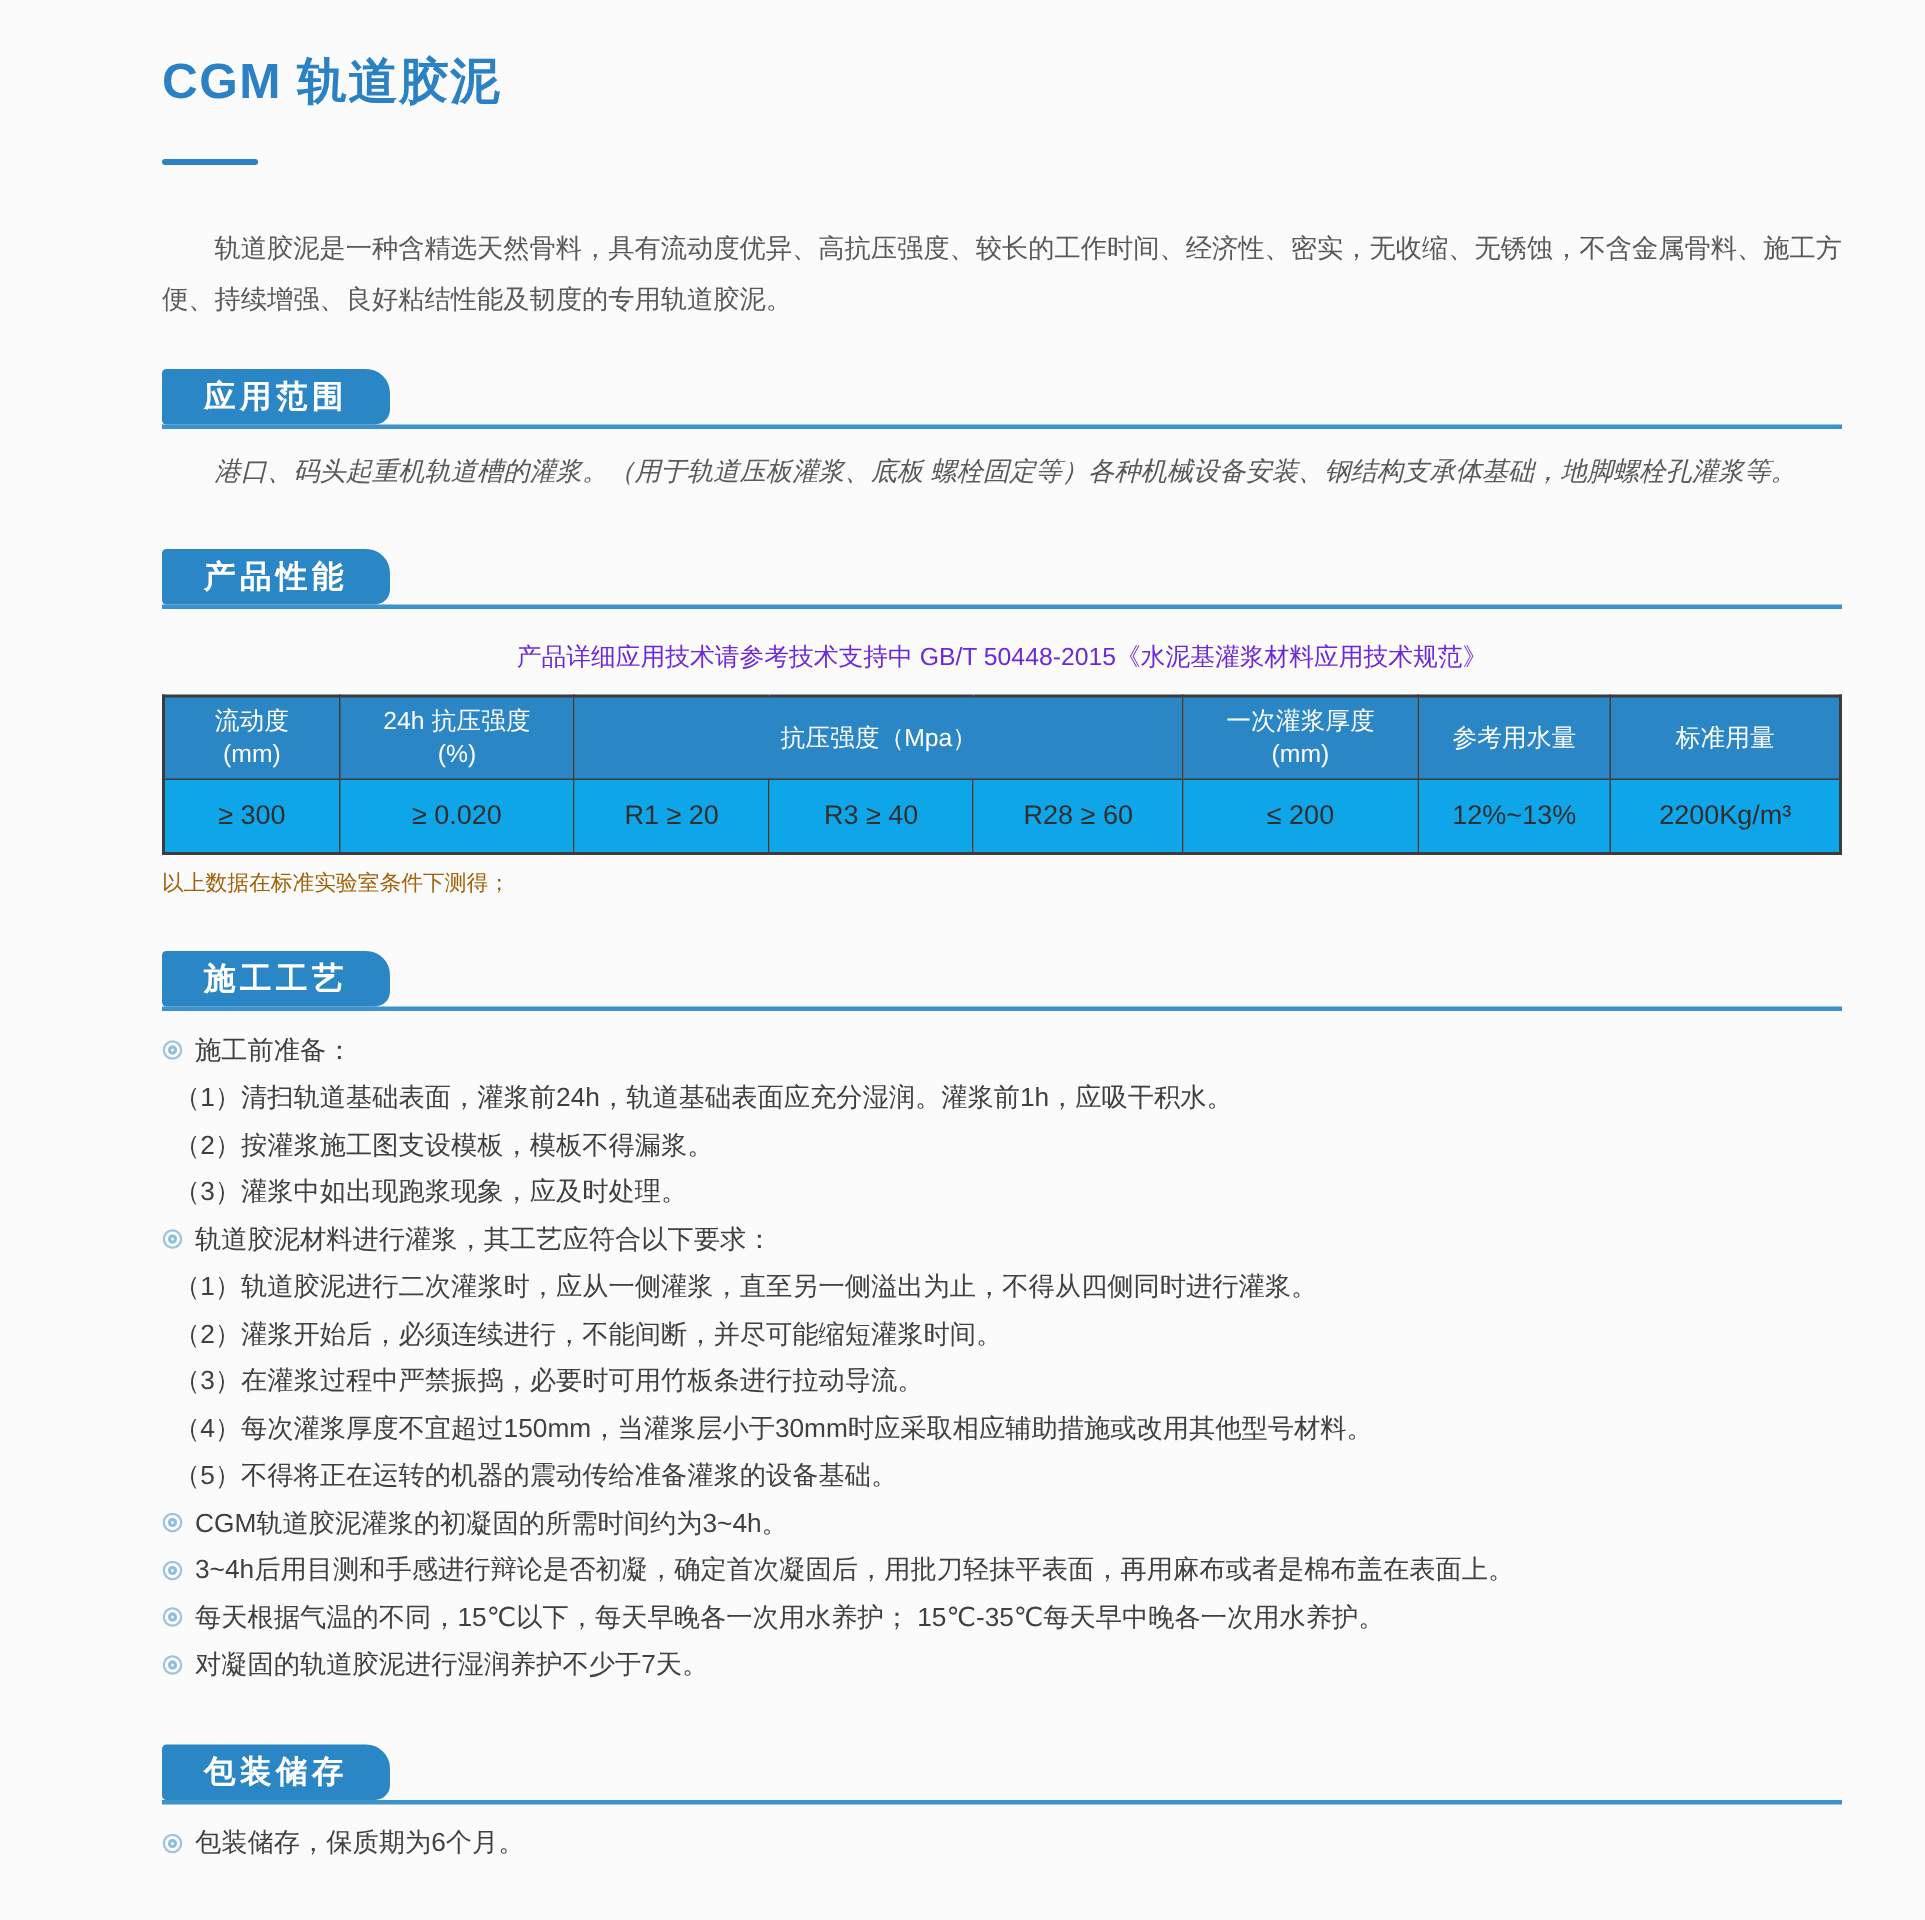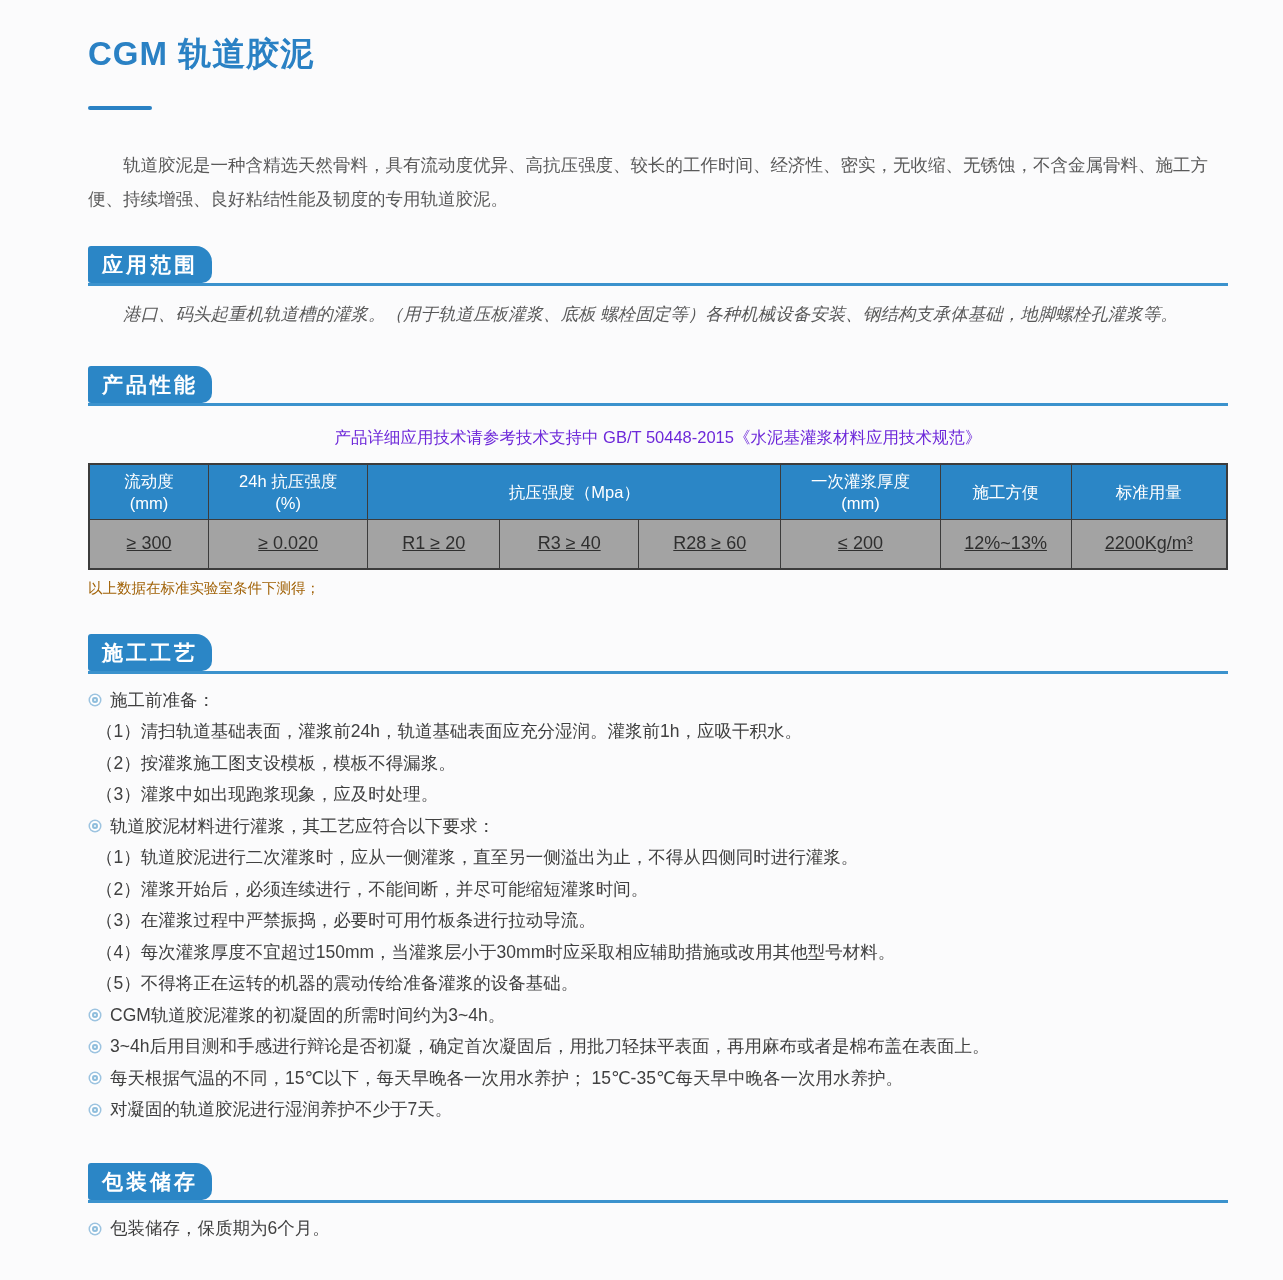--- a/index.html
+++ b/index.html
@@ -3,21 +3,21 @@
 <meta charset="utf-8">
 <style>
   * { box-sizing: border-box; margin: 0; padding: 0; }
   html, body { width: 1283px; background: #fbfbfc; }
   body {
     font-family: "Liberation Sans", "DejaVu Sans", sans-serif;
     color: #4f4f4f;
     height: 1280px;
     overflow: hidden;
   }
-  .page { padding: 20px 55px 0 88px; }
+  .page { padding: 20px 55px 0 88px; margin-left: 20px; }
 
   
   .doc-title {
     font-size: 33px;
     font-weight: 600;
     color: #2a81c4;
     letter-spacing: 1px;
     margin-top: 12px;
   }
   .title-dash {
@@ -36,21 +36,21 @@
     text-indent: 2em;
   }
 
   
   .section-head {
     border-bottom: 3px solid #3b92cd;
     line-height: 0;
   }
   .section-tab {
     display: inline-block;
-    width: 124px;
+    width: 152px;
     background: #2b86c6;
     color: #ffffff;
     font-size: 21px;
     font-weight: 700;
     letter-spacing: 3px;
     line-height: 37px;
     text-align: center;
     border-radius: 3px 16px 10px 3px;
     vertical-align: bottom;
   }
@@ -91,26 +91,25 @@
   table.spec th {
     background: #2b86c6;
     color: #ffffff;
     font-weight: 500;
     font-size: 16.5px;
     line-height: 22px;
     padding: 5px 2px;
     height: 55px;
   }
   table.spec td {
-    background: #a3a3a3;
+    background: #0ea5e9;
     color: #2f2f2f;
     font-size: 18px;
     padding: 0 2px;
     height: 49px;
-    text-decoration: underline;
   }
   .footnote {
     margin-top: 9px;
     font-size: 14.5px;
     color: #a16207;
   }
 
   
   .list { margin-top: 16px; }
   .li {
@@ -172,21 +171,21 @@
         </th>
         <th>
           <div>24h 抗压强度</div>
           <div>(%)</div>
         </th>
         <th colspan="3">抗压强度（Mpa）</th>
         <th>
           <div>一次灌浆厚度</div>
           <div>(mm)</div>
         </th>
-        <th>施工方便</th>
+        <th>参考用水量</th>
         <th>标准用量</th>
       </tr>
     </thead>
     <tbody>
       <tr>
         <td>≥ 300</td>
         <td>≥ 0.020</td>
         <td>R1 ≥ 20</td>
         <td>R3 ≥ 40</td>
         <td>R28 ≥ 60</td>

